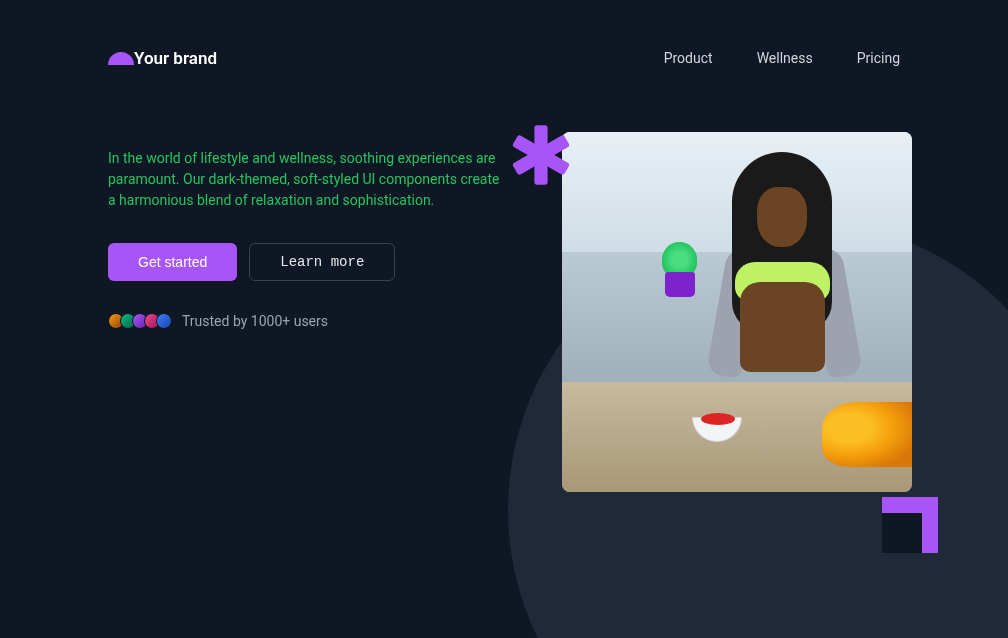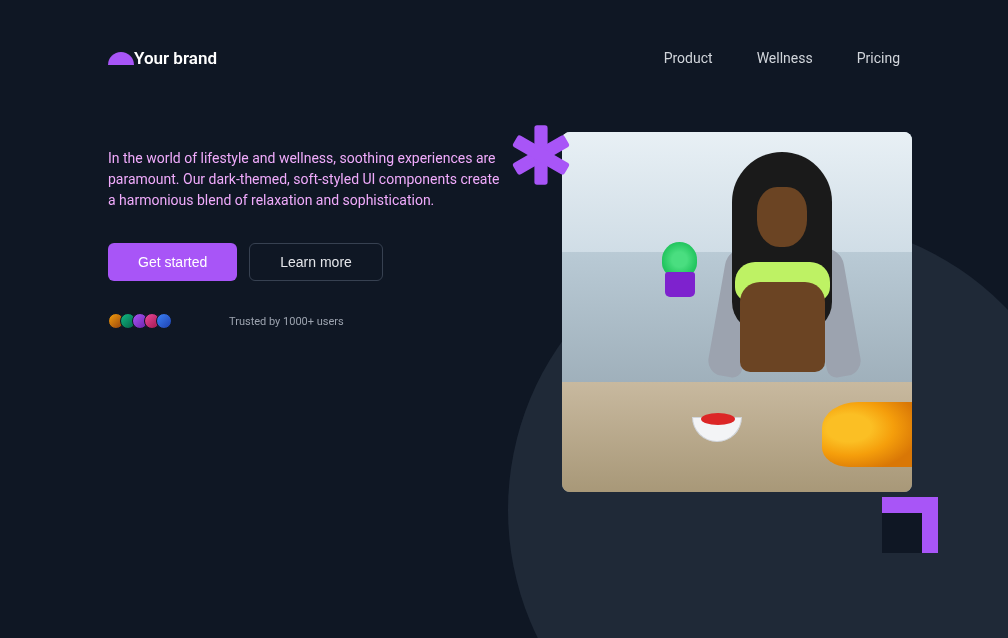--- a/index.html
+++ b/index.html
@@ -73,21 +73,21 @@
   font-size: 44px;
   font-weight: 700;
   line-height: 1.15;
   color: #ffffff;
   margin-bottom: 24px;
   letter-spacing: -0.5px;
 }
 .subtext {
   font-size: 14px;
   line-height: 1.5;
-  color: #f0abfc;
+  color: #22c55e;
   margin-bottom: 32px;
   max-width: 400px;
 }
 .buttons {
   display: flex;
   gap: 12px;
   margin-bottom: 32px;
 }
 .btn {
   padding: 10px 30px;
@@ -97,20 +97,21 @@
   border: none;
 }
 .btn-primary {
   background: #a855f7;
   color: #ffffff;
 }
 .btn-secondary {
   background: transparent;
   color: #e5e7eb;
   border: 1px solid #374151;
+  font-family: Liberation Mono, monospace;
 }
 .trusted {
   display: flex;
   align-items: center;
   gap: 10px;
 }
 .avatars {
   display: flex;
 }
 .avatar {
@@ -120,23 +121,22 @@
   border: 1px solid #0f1724;
   margin-left: -4px;
 }
 .avatar:first-child { margin-left: 0; }
 .av1 { background: linear-gradient(135deg,#f59e0b,#92400e); }
 .av2 { background: linear-gradient(135deg,#10b981,#065f46); }
 .av3 { background: linear-gradient(135deg,#a855f7,#6b21a8); }
 .av4 { background: linear-gradient(135deg,#ec4899,#9d174d); }
 .av5 { background: linear-gradient(135deg,#3b82f6,#1e40af); }
 .trusted-text {
-  font-size: 11px;
+  font-size: 14px;
   color: #9ca3af;
-  margin-left: 47px;
 }
 .right {
   position: relative;
   flex: 1;
 }
 .hero-image {
   width: 350px;
   height: 360px;
   border-radius: 8px;
   position: absolute;

